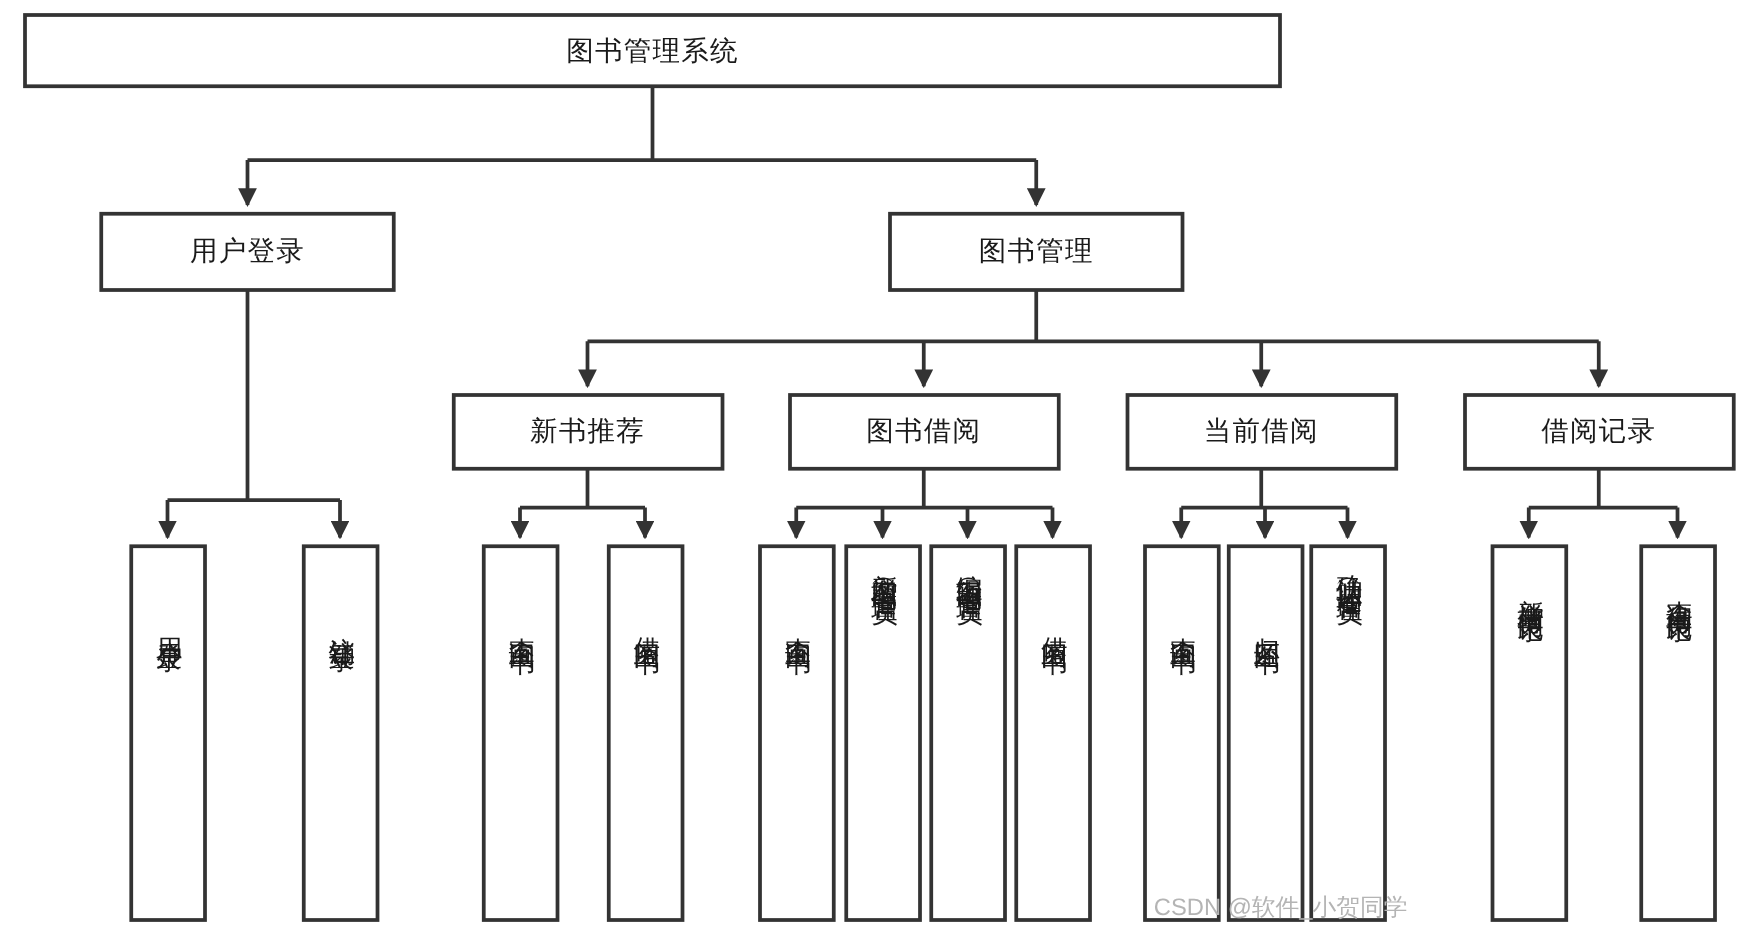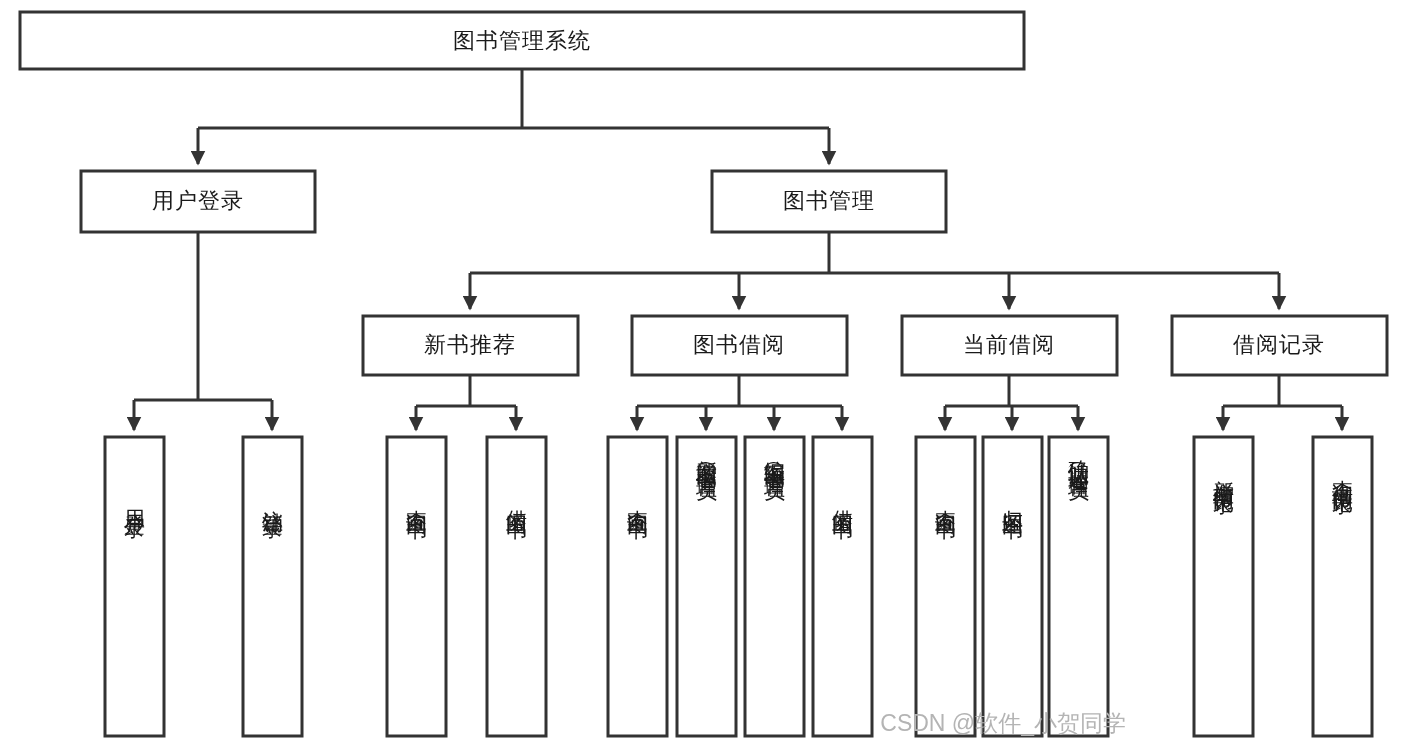--- a/index.html
+++ b/index.html
@@ -54,21 +54,21 @@
     fill: none;
   }
   .arrow-head {
     fill: #333333;
   }
   .watermark {
     position: absolute;
     right: 14px;
     bottom: 8px;
     font-family: "Liberation Sans", "DejaVu Sans", sans-serif;
-    font-size: 23px;
+    font-size: 19px;
     color: #b4b4b4;
     white-space: nowrap;
     pointer-events: none;
     user-select: none;
   }
 </style>
 </head>
 <body>
 
 <div id="diagram-root">

